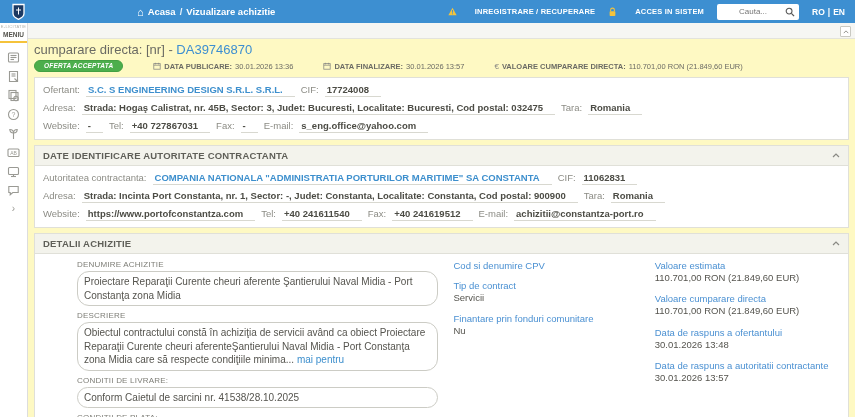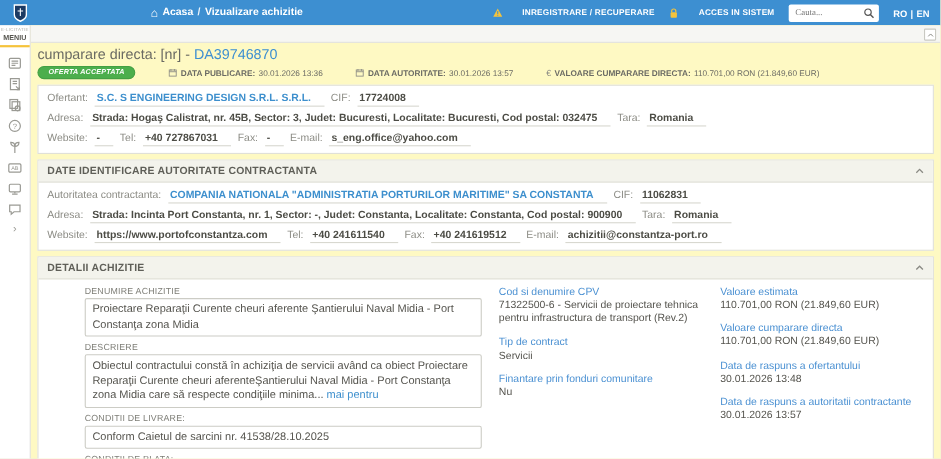--- a/index.html
+++ b/index.html
@@ -15,21 +15,21 @@
     padding:0 8px;box-sizing:border-box;color:#fff;
   }
   .logo{display:flex;align-items:center;margin-left:4px;cursor:pointer;}
   .breadcrumb{display:flex;align-items:center;gap:4px;margin-left:112px;font-size:9.5px;font-weight:bold;}
   .breadcrumb a{color:#fff;text-decoration:none;cursor:pointer;}
   .breadcrumb .home-ic{font-size:11px;line-height:10px;}
   .breadcrumb .sep{opacity:.9;}
   .top-right{margin-left:auto;display:flex;align-items:center;gap:13px;}
   .top-link{display:flex;align-items:center;gap:18px;font-size:7.5px;font-weight:bold;color:#fff;text-decoration:none;letter-spacing:.2px;cursor:pointer;}
   .searchbox{background:#fff;border-radius:2px;height:16px;width:76px;display:flex;align-items:center;padding:0 2px 0 4px;}
-  .searchbox input{border:0;outline:0;width:60px;font-size:8px;color:#666;font-family:Liberation Serif, serif;background:transparent;}
+  .searchbox input{border:0;outline:0;width:60px;font-size:8px;color:#666;font-family:Liberation Sans, sans-serif;background:transparent;text-align:center;}
   .search-btn{border:0;background:transparent;padding:0;margin:0;cursor:pointer;display:flex;align-items:center;}
   .lang{font-size:8.5px;font-weight:bold;display:flex;gap:3px;margin-right:2px;}
   .lang a{color:#fff;text-decoration:none;cursor:pointer;}
   
   .shell{flex:1;display:flex;min-height:0;}
   .sidebar{
     flex:0 0 28px;width:28px;background:#fff;border-right:1px solid #ddd;
     display:flex;flex-direction:column;align-items:center;box-sizing:border-box;padding-top:1px;
   }
   .brand{font-size:4px;color:#b0b0aa;letter-spacing:.3px;}
@@ -68,21 +68,21 @@
     color:#4c4c45;font-weight:bold;border-bottom:1px solid #d8d8d0;padding:0 12px 1px 2px;
     text-decoration:none;overflow:hidden;text-overflow:ellipsis;
   }
   .kv-row .v.link{color:#3d8fcd;cursor:pointer;}
   
   .det-body{display:flex;gap:16px;padding:6px 8px 8px;}
   .col-fields{flex:0 0 49.5%;min-width:0;}
   .field{margin-bottom:5px;padding-left:34px;}
   .field .flabel{font-size:8px;color:#7d7d76;letter-spacing:.2px;margin-bottom:2px;}
   .field .fbox{
-    border:1px solid #ccccc5;border-radius:2px;background:#fff;padding:3px 6px;font-size:10px;
+    border:1px solid #ccccc5;border-radius:12px;background:#fff;padding:3px 6px;font-size:10px;
     color:#55544e;line-height:1.35;min-height:12px;
   }
   .field .fbox a{color:#3d8fcd;text-decoration:none;cursor:pointer;}
   .col-info{flex:1;min-width:0;}
   .info-item{margin-bottom:9px;}
   .info-label{color:#4a90d2;font-size:9.5px;margin-bottom:1px;}
   .info-value{color:#55544e;font-size:9.5px;line-height:1.3;}
   svg{display:block;}
 </style>
 </head>
@@ -236,21 +236,21 @@
         </span>
         <span class="meta-item">
           <span>
             <svg width="8" height="8" viewBox="0 0 10 10" stroke="#8a8a84" fill="none" stroke-width="1">
                 <rect x="1" y="2" width="8" height="7"></rect>
                 <line x1="1" y1="4" x2="9" y2="4"></line>
                 <line x1="3" y1="1" x2="3" y2="3"></line>
                 <line x1="7" y1="1" x2="7" y2="3"></line>
               </svg>
           </span>
-          <span class="ml">DATA AUTORITATE:</span>
+          <span class="ml">DATA FINALIZARE:</span>
           <span>30.01.2026 13:57</span>
         </span>
         <span class="meta-item">
           <span class="euro">€</span>
           <span class="ml">VALOARE CUMPARARE DIRECTA:</span>
           <span>110.701,00 RON (21.849,60 EUR)</span>
         </span>
       </div>
 
       <section class="panel">
@@ -342,21 +342,20 @@
               <div class="fbox">Conform Caietul de sarcini nr. 41538/28.10.2025</div>
             </div>
             <div class="field">
               <div class="flabel">CONDITII DE PLATA:</div>
 
             </div>
           </div>
           <div class="col-info">
             <div class="info-item">
               <div class="info-label">Cod si denumire CPV</div>
-              <div class="info-value">71322500-6 - Servicii de proiectare tehnica pentru infrastructura de transport (Rev.2)</div>
             </div>
             <div class="info-item">
               <div class="info-label">Tip de contract</div>
               <div class="info-value">Servicii</div>
             </div>
             <div class="info-item">
               <div class="info-label">Finantare prin fonduri comunitare</div>
               <div class="info-value">Nu</div>
             </div>
           </div>

